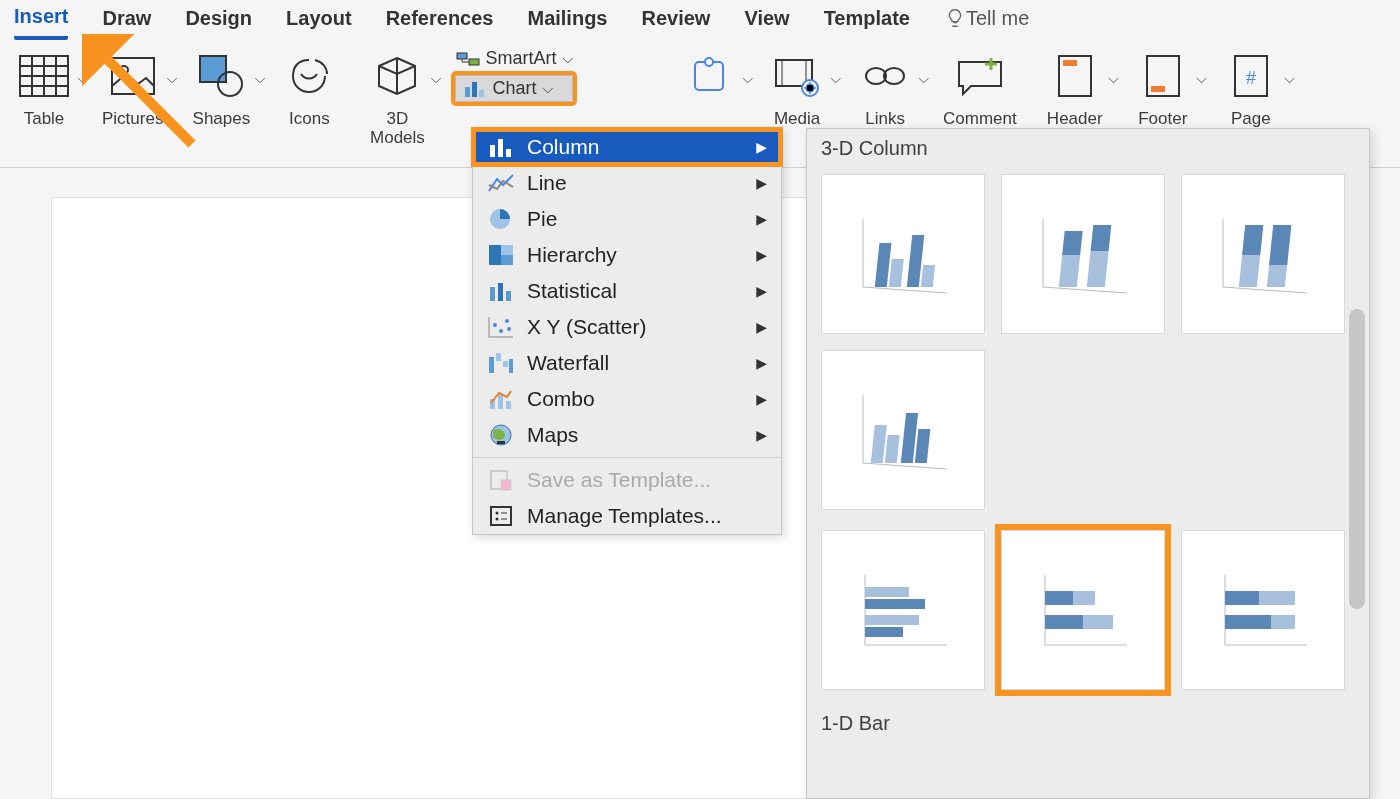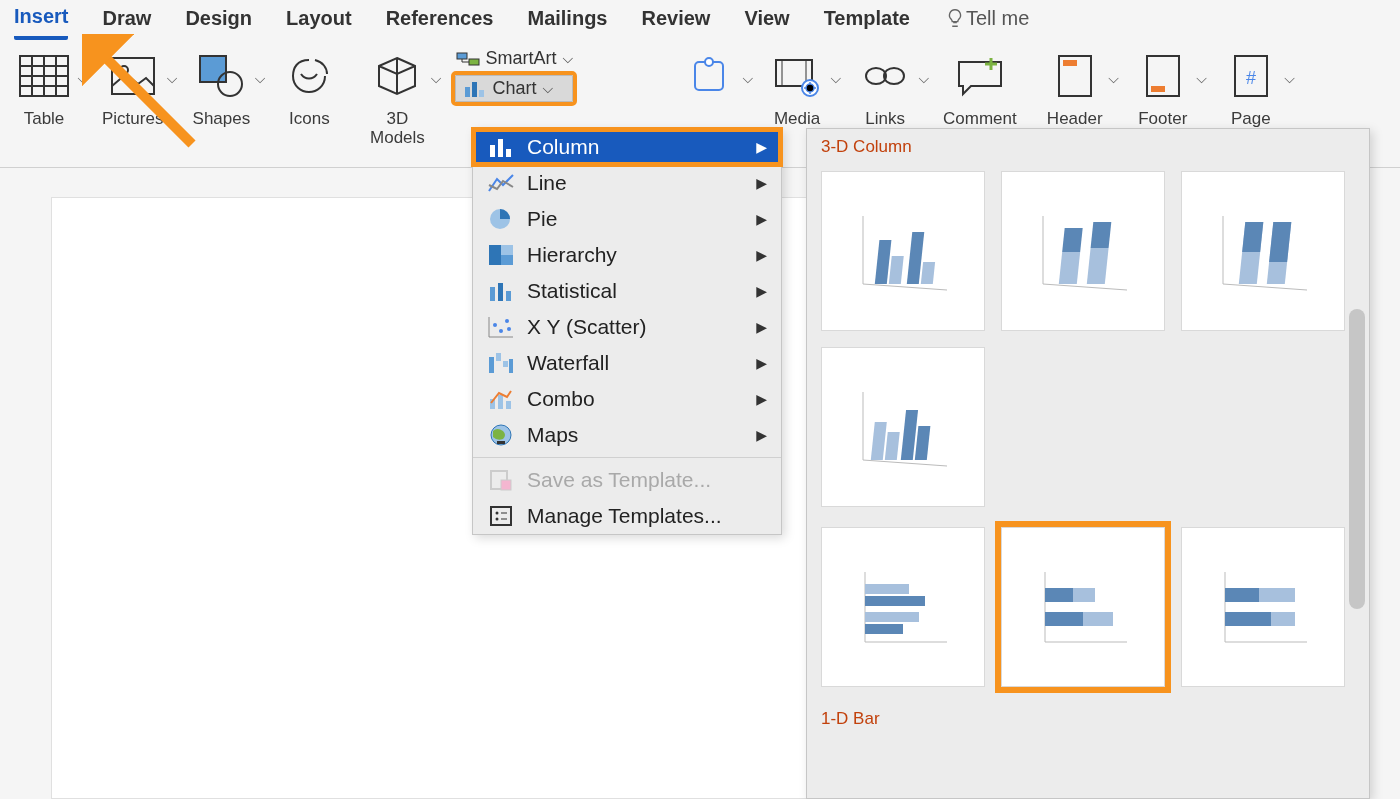--- a/index.html
+++ b/index.html
@@ -29,21 +29,21 @@
     .chart-menu { position:absolute; top:128px; left:472px; width:310px; background:#ececec; border:1px solid #c6c6c6; box-shadow:3px 3px 10px rgba(0,0,0,0.15);}
     .chart-menu-item { display:flex; align-items:center; gap:12px; padding:6px 14px; font-size:21px; color:#222; cursor:pointer; position:relative;}
     .chart-menu-item .micon{width:28px;height:24px;display:flex;align-items:center;justify-content:center;}
     .chart-menu-item.selected { background:#185abd; color:#fff; outline:5px solid #f7931e; outline-offset:-3px; z-index:2;}
     .chart-menu-item .submenu-caret { position:absolute; right:14px; font-size:14px; color:#333;}
     .chart-menu-item.selected .submenu-caret{color:#fff;}
     .chart-menu hr { border:none; border-top:1px solid #d0d0d0; margin:4px 0;}
     .chart-menu-item.disabled { color:#a9a9a9; cursor:default;}
 
     .gallery { position:absolute; top:128px; left:806px; width:564px; height:671px; background:#ececec; border:1px solid #c6c6c6; box-shadow:3px 3px 10px rgba(0,0,0,0.15); overflow:hidden;}
-    .gallery .ghead { font-size:17px; color:#c2410c; padding:8px 14px;}
+    .gallery .ghead { font-size:20px; color:#404040; padding:8px 14px;}
     .gallery .grid { display:flex; flex-wrap:wrap; gap:16px; padding:6px 14px 14px 14px;}
     .gallery .thumb { width:164px; height:160px; background:#fff; border:1px solid #d9d9d9; display:flex; align-items:center; justify-content:center; cursor:pointer;}
     .gallery .thumb.highlight { outline:6px solid #f7931e; }
     .gallery .tsvg { width:100px; height:90px;}
     .gallery .scrollbar { position:absolute; right:4px; top:180px; width:16px; height:300px; background:#c6c6c6; border-radius:8px;}
   </style>
 </head>
 <body>
 
 <div class="tabbar">

